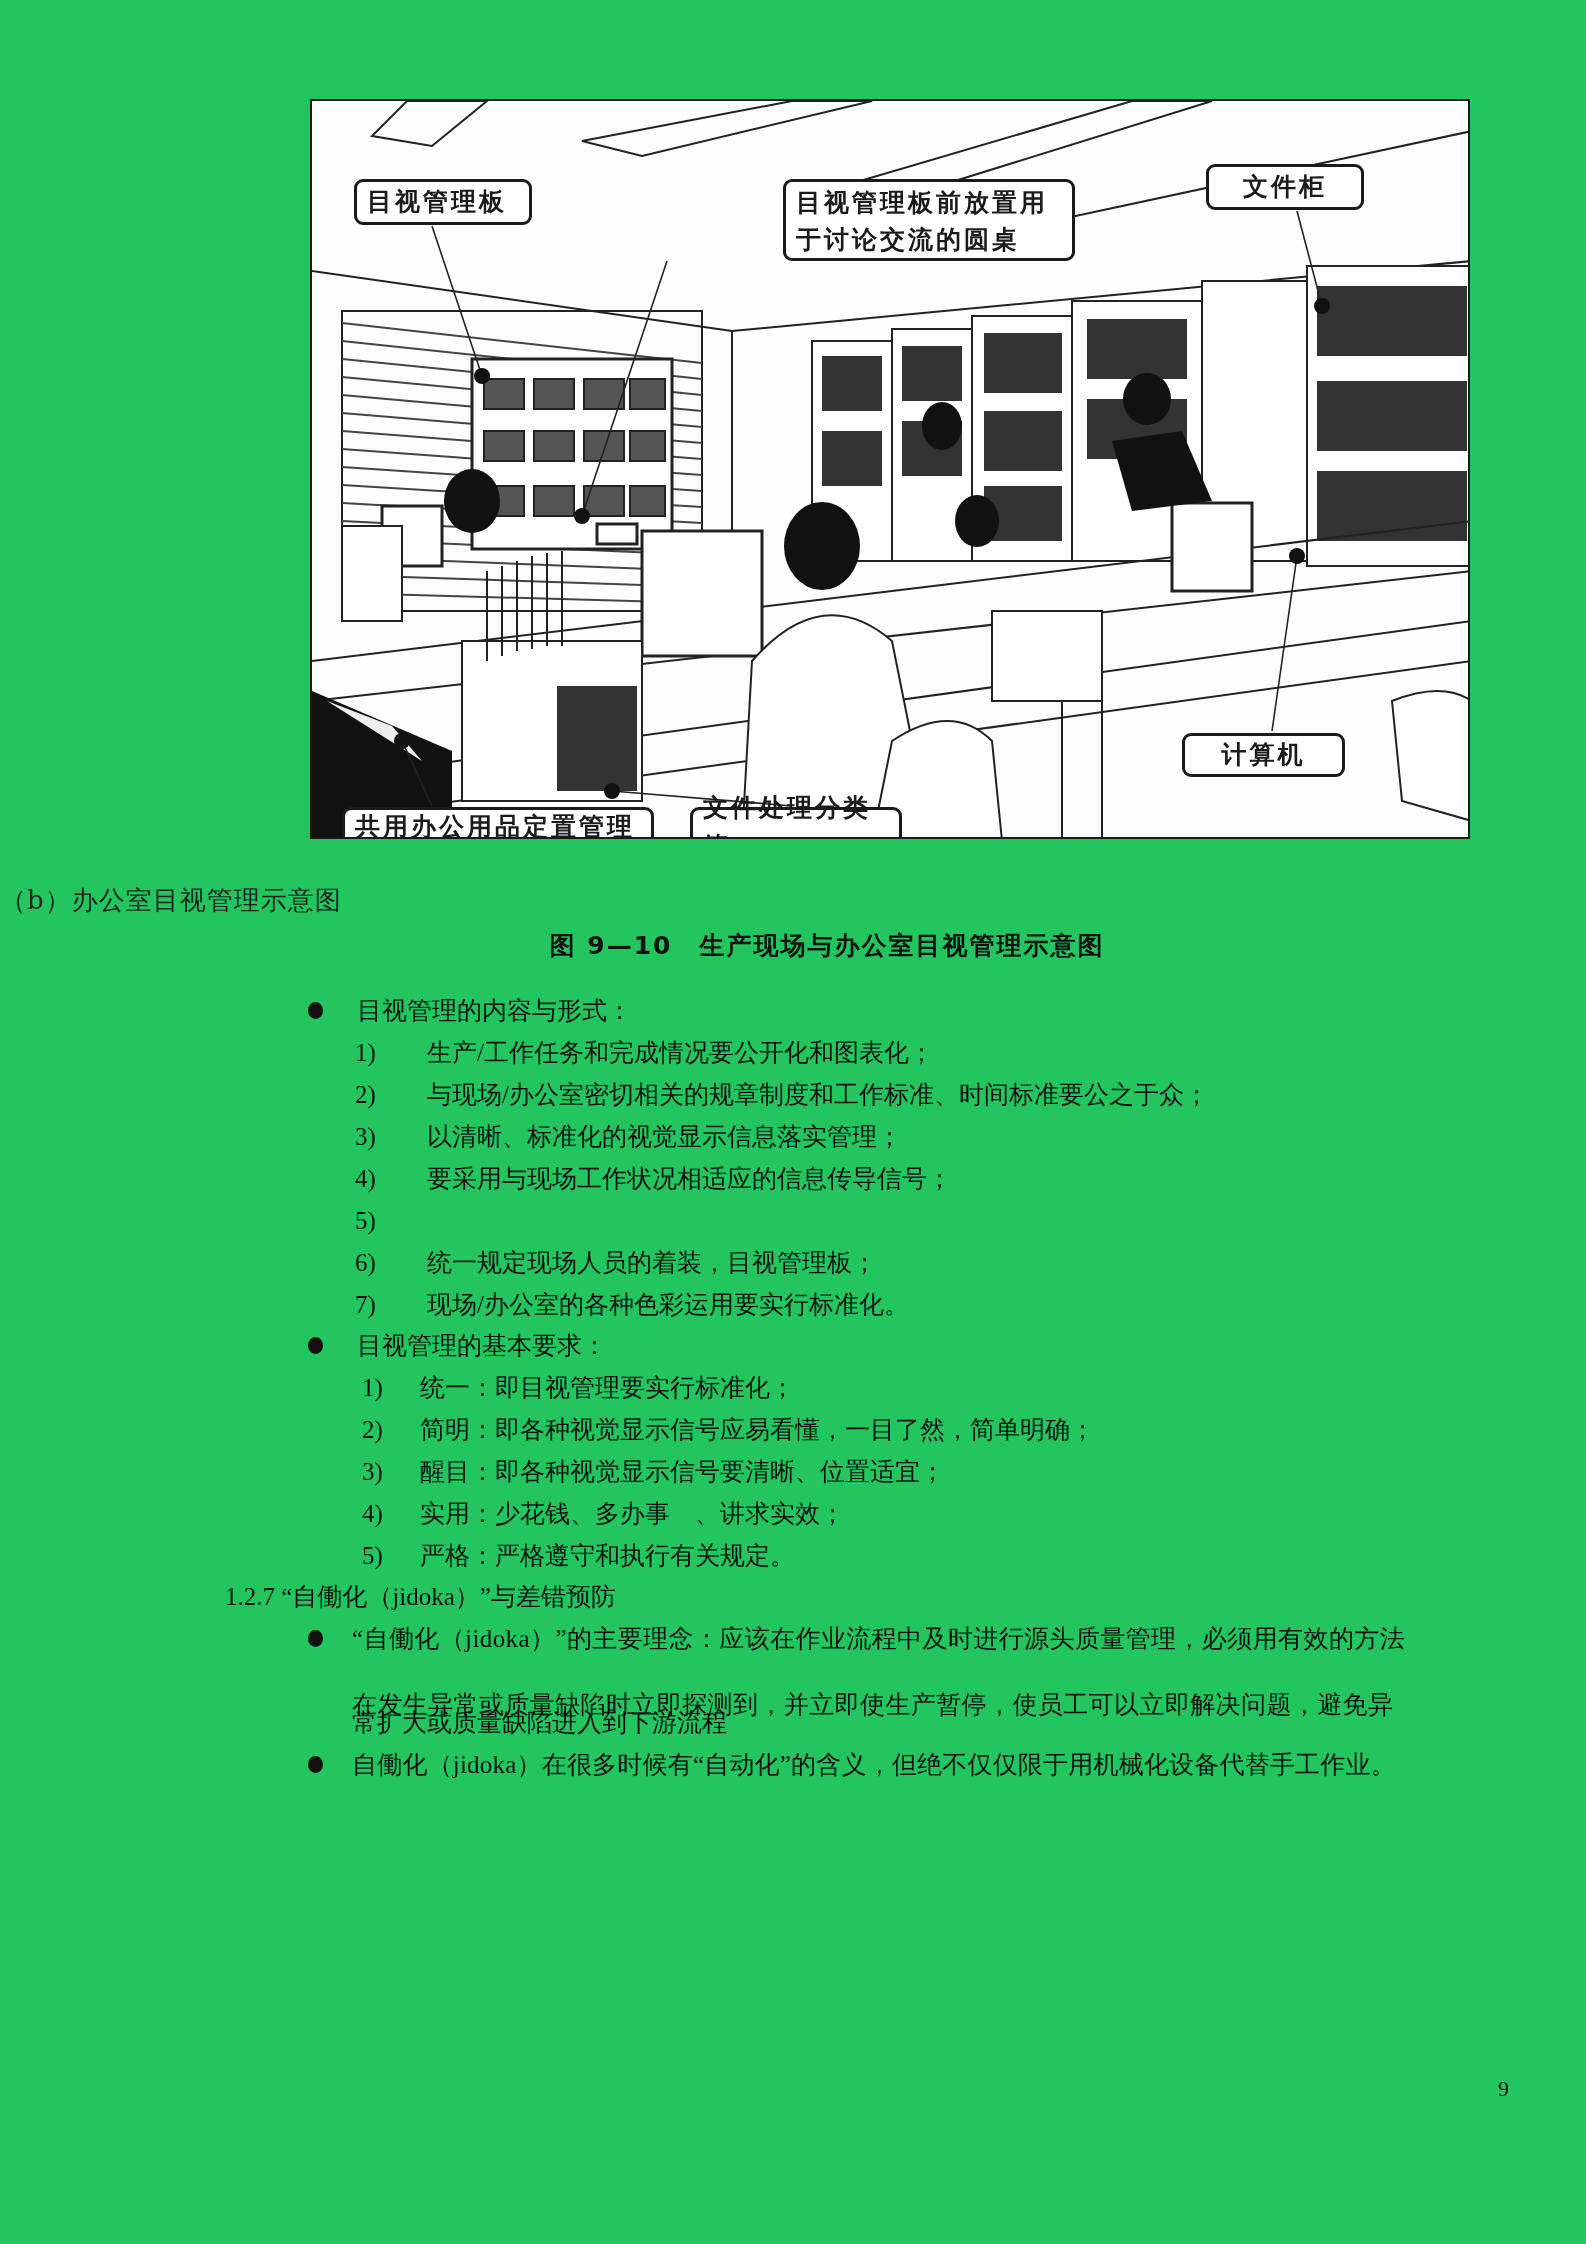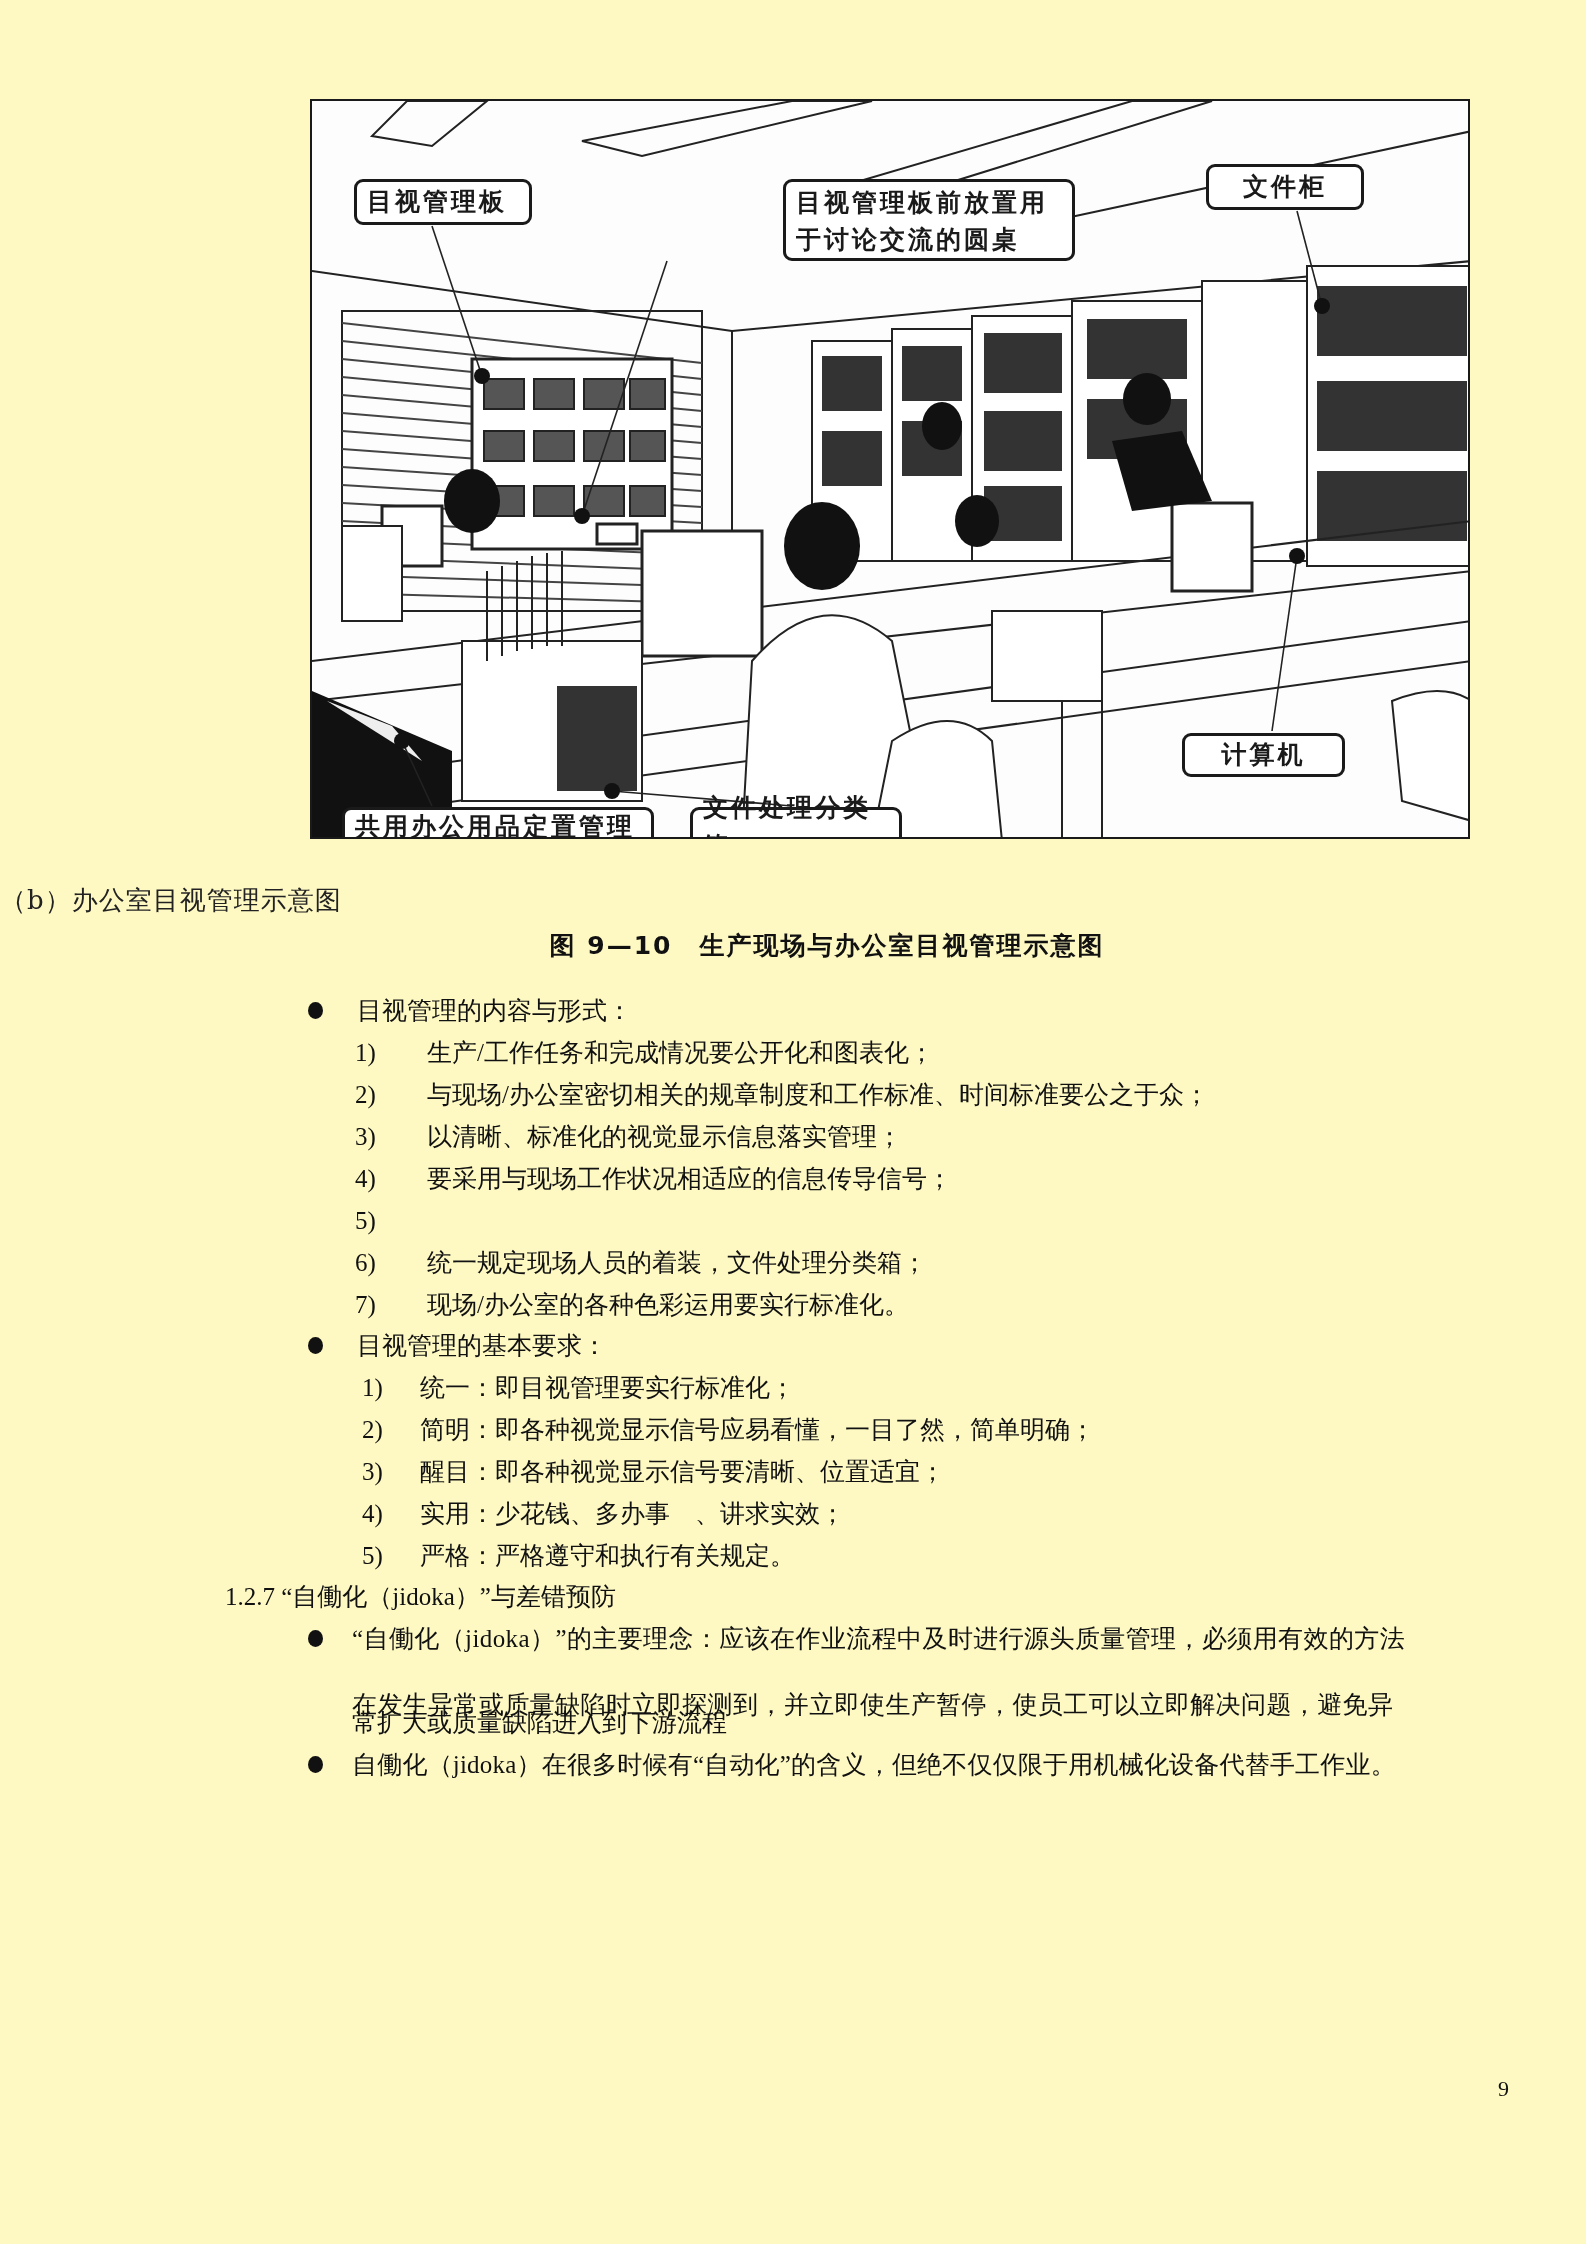--- a/index.html
+++ b/index.html
@@ -1,18 +1,18 @@
 <!DOCTYPE html>
 <html><head>
 <meta charset="utf-8">
 <style>
   html, body { margin: 0; padding: 0; background: #ffffff; }
   body { width: 1586px; height: 2244px; position: relative; overflow: hidden;
          font-family: "DejaVu Serif", "Liberation Serif", serif; color: #111; }
-  .page { position: absolute; left: 0; top: 0; width: 1586px; height: 2244px; background: #fef9c3; }
+  .page { position: absolute; left: 0; top: 0; width: 1586px; height: 2244px; background: #22c55e; }
 
   
   .figure-frame { position: absolute; left: 310px; top: 99px; width: 1160px; height: 740px;
                   border: 2.5px solid #1a1a1a; box-sizing: border-box; background: #fdfdfd; overflow: hidden; }
   .figure-frame svg { position: absolute; left: 0; top: 0; }
   .callout { position: absolute; background: #fff; border: 3px solid #1a1a1a; border-radius: 9px;
              font-family: "DejaVu Sans", sans-serif; font-weight: bold; font-size: 25px; color: #1a1a1a;
              letter-spacing: 3px; box-sizing: border-box; display: flex; align-items: center; padding: 0 10px;
              line-height: 38px; }
   .callout.multi { flex-direction: column; align-items: flex-start; justify-content: flex-end; line-height: 37px; }
@@ -207,21 +207,21 @@
   <div class="num" style="left:355px; top:1038px;">1)</div>
   <div class="line" style="left:427px; top:1038px;">生产/工作任务和完成情况要公开化和图表化；</div>
   <div class="num" style="left:355px; top:1080px;">2)</div>
   <div class="line" style="left:427px; top:1080px;">与现场/办公室密切相关的规章制度和工作标准、时间标准要公之于众；</div>
   <div class="num" style="left:355px; top:1122px;">3)</div>
   <div class="line" style="left:427px; top:1122px;">以清晰、标准化的视觉显示信息落实管理；</div>
   <div class="num" style="left:355px; top:1164px;">4)</div>
   <div class="line" style="left:427px; top:1164px;">要采用与现场工作状况相适应的信息传导信号；</div>
   <div class="num" style="left:355px; top:1206px;">5)</div>
   <div class="num" style="left:355px; top:1248px;">6)</div>
-  <div class="line" style="left:427px; top:1248px;">统一规定现场人员的着装，文件处理分类箱；</div>
+  <div class="line" style="left:427px; top:1248px;">统一规定现场人员的着装，目视管理板；</div>
   <div class="num" style="left:355px; top:1290px;">7)</div>
   <div class="line" style="left:427px; top:1290px;">现场/办公室的各种色彩运用要实行标准化。</div>
 
   <div class="bullet-dot" style="left:308px; top:1337px;"></div>
   <div class="line" style="left:357px; top:1331px;">目视管理的基本要求：</div>
 
   <div class="num" style="left:362px; top:1373px;">1)</div>
   <div class="line" style="left:420px; top:1373px;">统一：即目视管理要实行标准化；</div>
   <div class="num" style="left:362px; top:1415px;">2)</div>
   <div class="line" style="left:420px; top:1415px;">简明：即各种视觉显示信号应易看懂，一目了然，简单明确；</div>

